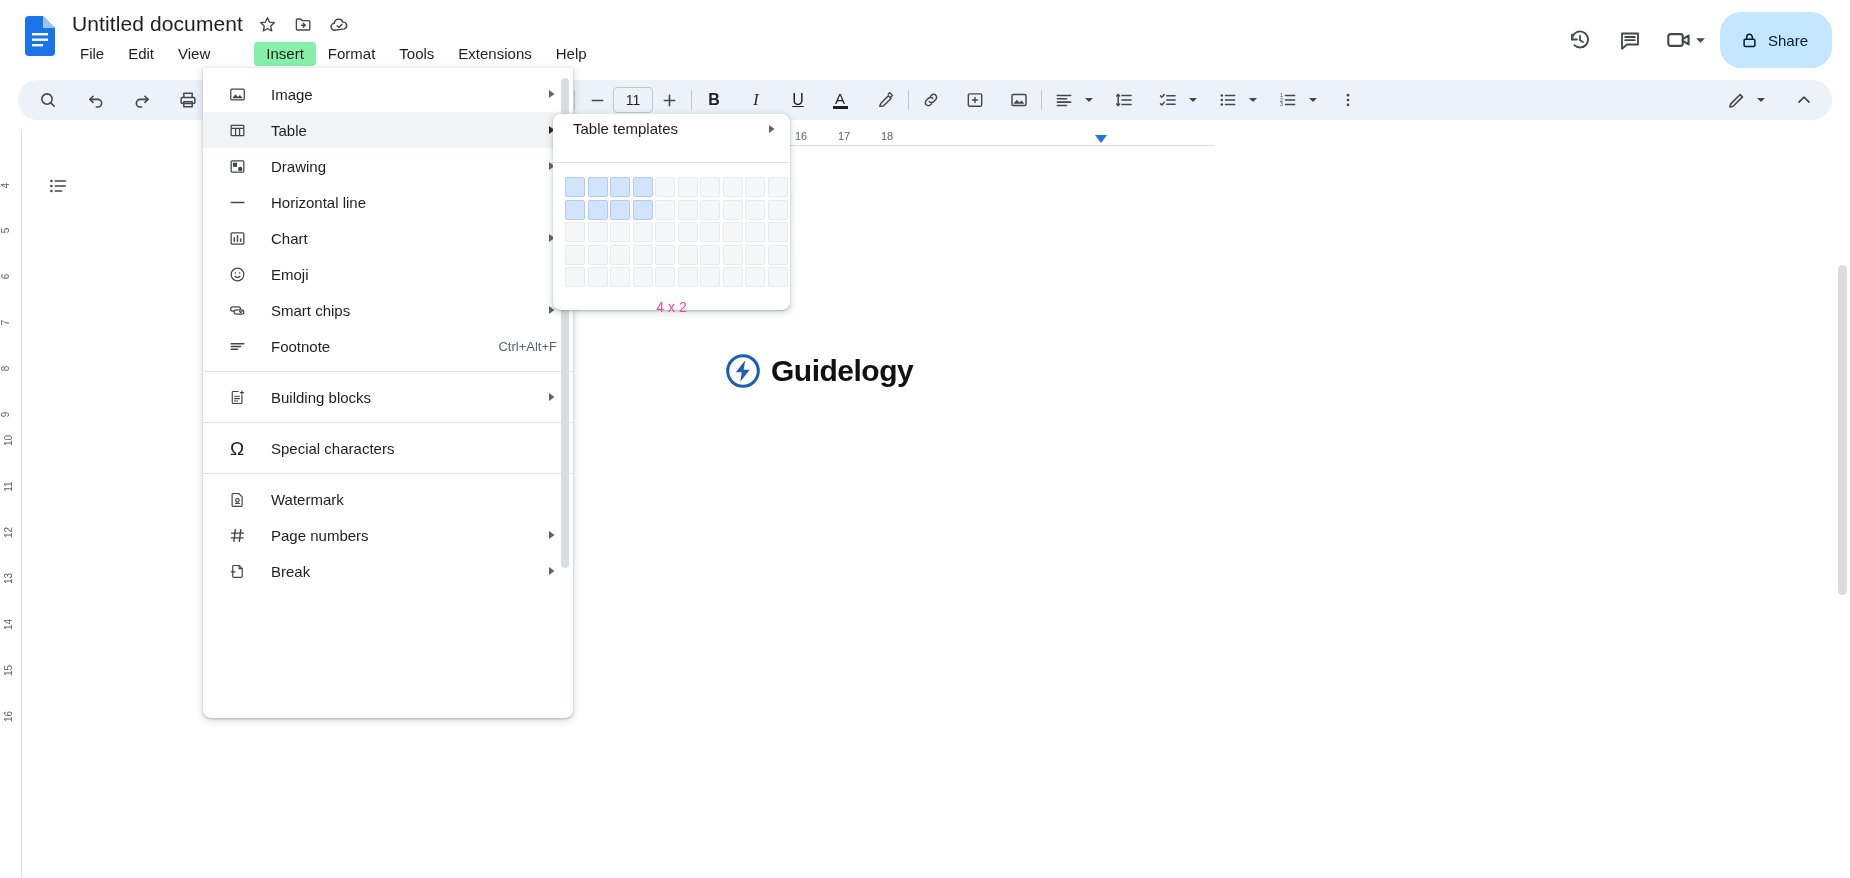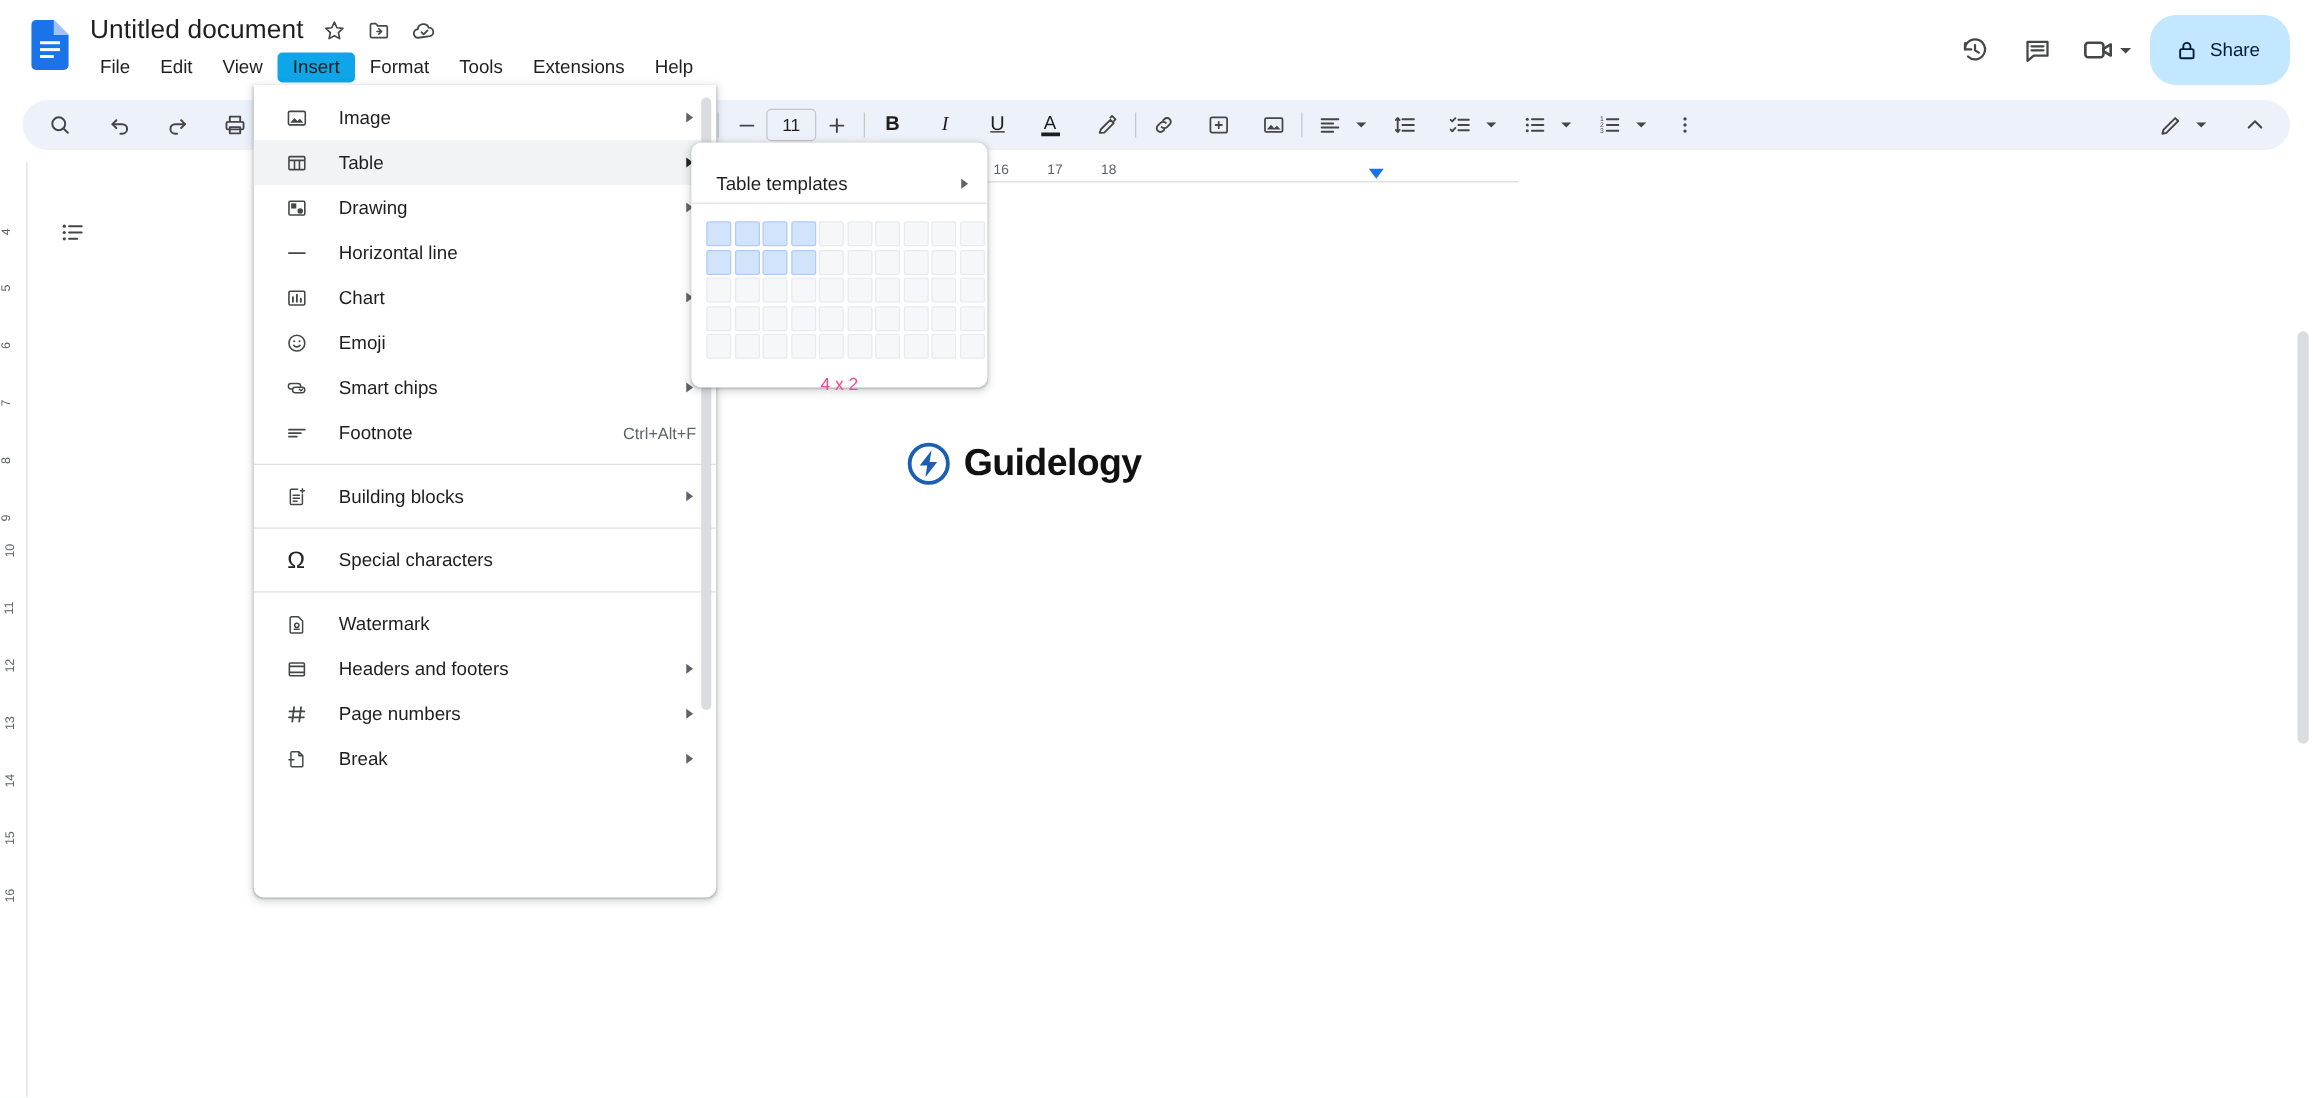--- a/index.html
+++ b/index.html
@@ -15,21 +15,21 @@
   .header { position: absolute; left: 0; top: 0; width: 1850px; height: 78px; background: #fff; }
   .docs-logo { position: absolute; left: 25px; top: 16px; width: 30px; height: 40px; }
   .title-row { position: absolute; left: 72px; top: 12px; display: flex; align-items: center; gap: 14px; }
   .doc-title { font-size: 21px; color: #1f1f1f; font-weight: 400; letter-spacing: 0.1px; }
   .hdr-icon { width: 22px; height: 22px; display: flex; align-items: center; justify-content: center; cursor: pointer; }
   .menubar { position: absolute; left: 68px; top: 42px; display: flex; align-items: center; height: 24px; }
   .menu-item {
     font-size: 15px; color: #1f1f1f; padding: 3px 12px; border-radius: 4px;
     cursor: pointer; line-height: 18px;
   }
-  .menu-item.active { background: #0ea5e9; }
+  .menu-item.active { background: #86efac; margin-left: 32px; }
 
   .hdr-right { position: absolute; right: 18px; top: 12px; display: flex; align-items: center; gap: 8px; }
   .hdr-btn { width: 42px; height: 42px; border-radius: 50%; display: flex; align-items: center; justify-content: center; cursor: pointer; }
   .cam-wrap { display: flex; align-items: center; gap: 2px; padding: 0 6px; height: 42px; border-radius: 21px; cursor: pointer; }
   .share-btn {
     display: flex; align-items: center; gap: 9px;
     background: #c2e7ff; color: #001d35; border: none; border-radius: 21px;
     height: 56px; padding: 0 24px 0 20px; font-size: 15px; cursor: pointer;
     font-family: "Liberation Sans", sans-serif;
   }
@@ -109,21 +109,21 @@
   }
 
   
   .sub-menu {
     position: absolute; left: 553px; top: 114px; width: 237px; height: 196px;
     background: #fff; border-radius: 8px;
     box-shadow: 0 2px 6px 2px rgba(60,64,67,.15), 0 1px 2px rgba(60,64,67,.3);
     z-index: 60; padding-top: 6px;
   }
   .sub-row {
-    display: flex; align-items: flex-end; height: 36px; padding: 0 14px 0 20px;
+    display: flex; align-items: flex-start; height: 36px; padding: 0 14px 0 20px;
     font-size: 15px; color: #1f1f1f; cursor: pointer;
   }
   .sub-sep { height: 1px; background: #e0e0e0; margin: 6px 0 0 0; }
   .grid-wrap { padding: 14px 12px 0 12px; }
   .grid {
     display: grid; grid-template-columns: repeat(10, 21.5px);
     grid-auto-rows: 21.5px; gap: 1px;
   }
   .cell { width: 20px; height: 20px; border: 1px solid #e8eaed; background: #f6f7f8; border-radius: 2px; cursor: pointer; }
   .cell.sel { background: #d2e3fc; border-color: #aecbfa; }
@@ -608,34 +608,20 @@
       <span class="mrow-ico">
         <svg width="19" height="19" viewBox="0 0 24 24" fill="none" stroke="#444746" stroke-width="1.5" stroke-linejoin="round">
           <path d="M6.2 4.4h7.4l4.2 4.2v11a1 1 0 0 1-1 1H6.2a1 1 0 0 1-1-1v-14a1 1 0 0 1 1-1z"></path>
           <circle cx="11.9" cy="13" r="2.2"></circle>
           <path d="M9.5 17h4.8" stroke-linecap="round"></path>
         </svg>
       </span>
       <span class="mrow-lbl">Watermark</span>
     </div>
 
-    <div class="mrow">
-      <span class="mrow-ico">
-        <svg width="19" height="19" viewBox="0 0 24 24" fill="none" stroke="#444746" stroke-width="1.6">
-          <rect x="4.4" y="5.6" width="15.2" height="12.8" rx="1"></rect>
-          <path d="M4.4 9h15.2M4.4 15h15.2"></path>
-        </svg>
-      </span>
-      <span class="mrow-lbl">Headers and footers</span>
-      <span class="mrow-arrow">
-        <svg width="8" height="10" viewBox="0 0 8 10">
-            <path d="M1 1l5.5 4L1 9z" fill="#5f6368"></path>
-          </svg>
-      </span>
-    </div>
 
     <div class="mrow">
       <span class="mrow-ico">
         <svg width="19" height="19" viewBox="0 0 24 24" stroke="#444746" stroke-width="1.8" stroke-linecap="round">
           <path d="M9.2 4.6L7.4 19.4M16.2 4.6l-1.8 14.8M4.6 9h15M4 15h15"></path>
         </svg>
       </span>
       <span class="mrow-lbl">Page numbers</span>
       <span class="mrow-arrow">
         <svg width="8" height="10" viewBox="0 0 8 10">

